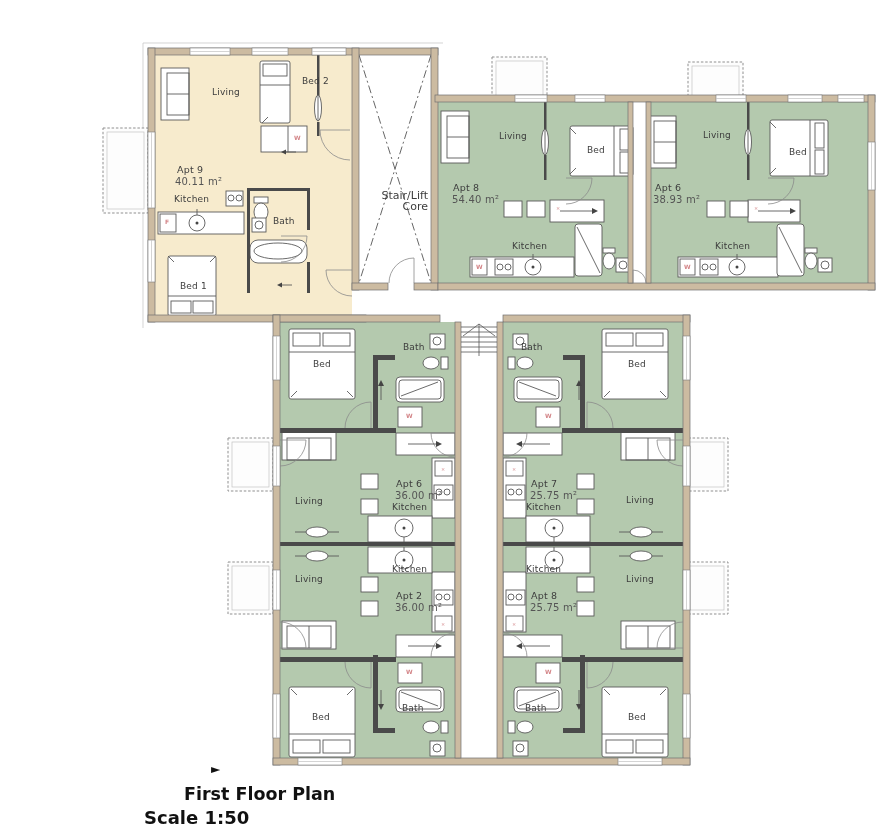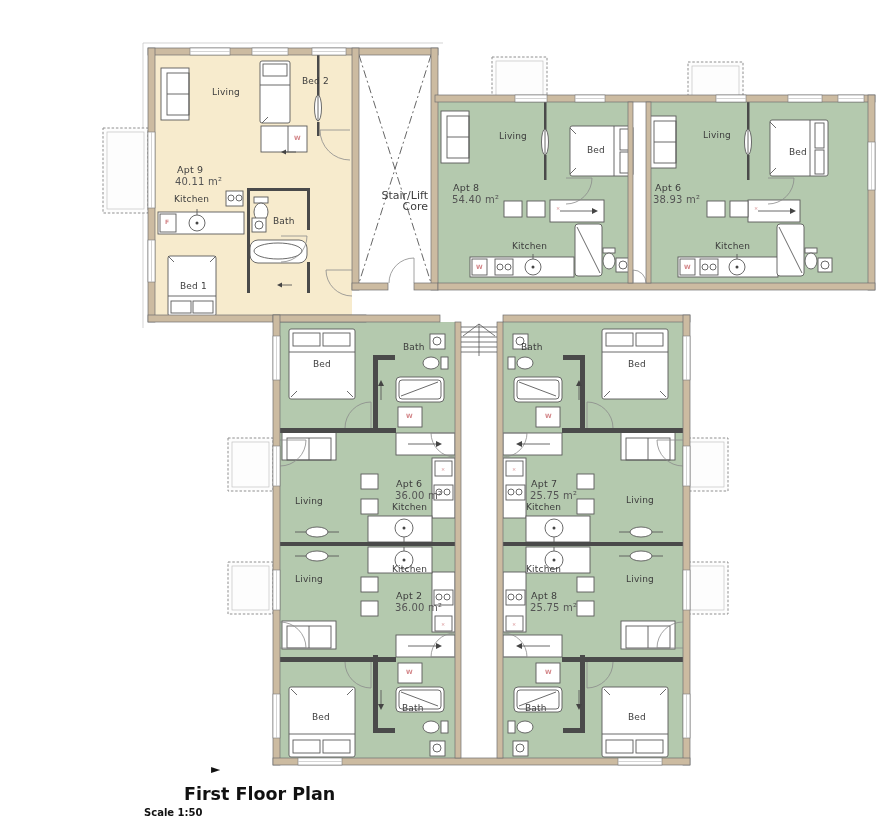--- a/index.html
+++ b/index.html
@@ -8,21 +8,21 @@
   .plan svg{position:absolute;left:0;top:0;}
   .lbl{position:absolute;font-size:9px;color:#3d3d3d;white-space:nowrap;letter-spacing:.2px;}
   .nm{font-size:9.5px;color:#3d3d3d;}
   .ar{font-size:10px;color:#555;text-align:center;}
   .wl{position:absolute;font-size:6px;font-weight:bold;color:#d4878a;white-space:nowrap;}
   .pm{position:absolute;font-size:5px;color:#d4878a;white-space:nowrap;}
   .core-lbl{position:absolute;left:362px;top:190px;width:66px;text-align:right;
             font-size:11px;line-height:11px;color:#3d3d3d;}
   .marker{position:absolute;left:211px;top:762px;font-size:12px;color:#111;}
   .title{position:absolute;left:144px;top:784px;font-size:17.5px;font-weight:bold;color:#111;margin-left:40px;}
-  .scale{position:absolute;left:144px;top:807px;font-size:10px;font-weight:bold;color:#111;}
+  .scale{position:absolute;left:144px;top:807px;font-size:18px;font-weight:bold;color:#111;}
   
   .wall{fill:#ccbba1;stroke:#6f6f6f;stroke-width:.7;}
   .dkw{fill:#4a4a4a;}
   .furn{fill:#fff;stroke:#5a5a5a;stroke-width:.9;}
   .furn2{fill:none;stroke:#5a5a5a;stroke-width:.9;}
   .thin{fill:none;stroke:#c2c2c2;stroke-width:.7;}
   .arc{fill:none;stroke:#8a8a8a;stroke-width:.8;}
   .win{fill:#fff;stroke:#7a7a7a;stroke-width:.6;}
   .bal{fill:#fdfdfd;stroke:#8f8f8f;stroke-width:1;stroke-dasharray:2.5 1.8;}
   .crossln{fill:none;stroke:#555;stroke-width:.9;stroke-dasharray:8 3 2 3;}

